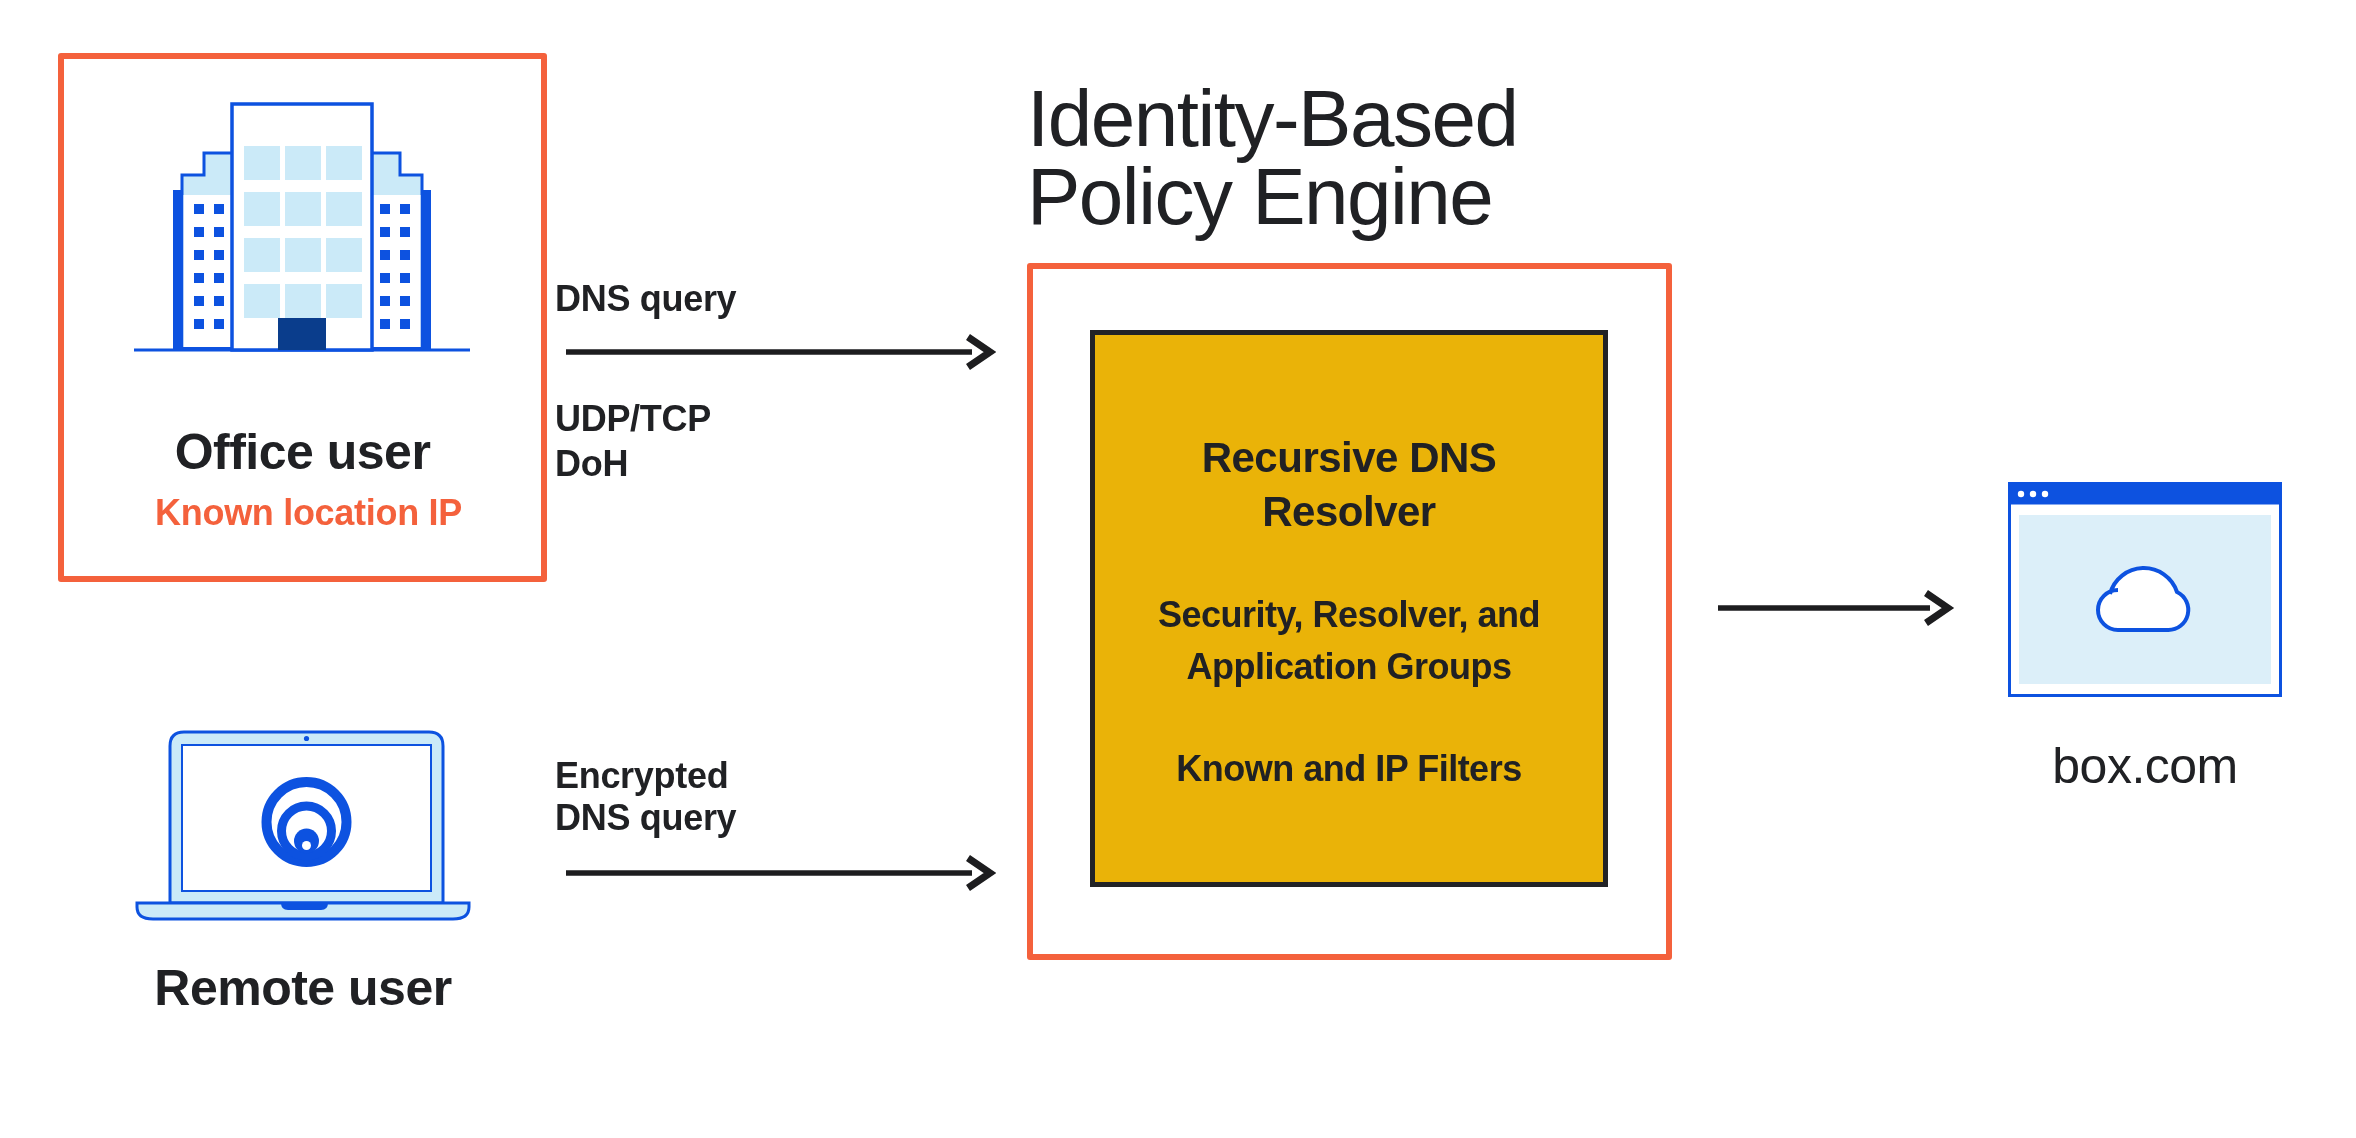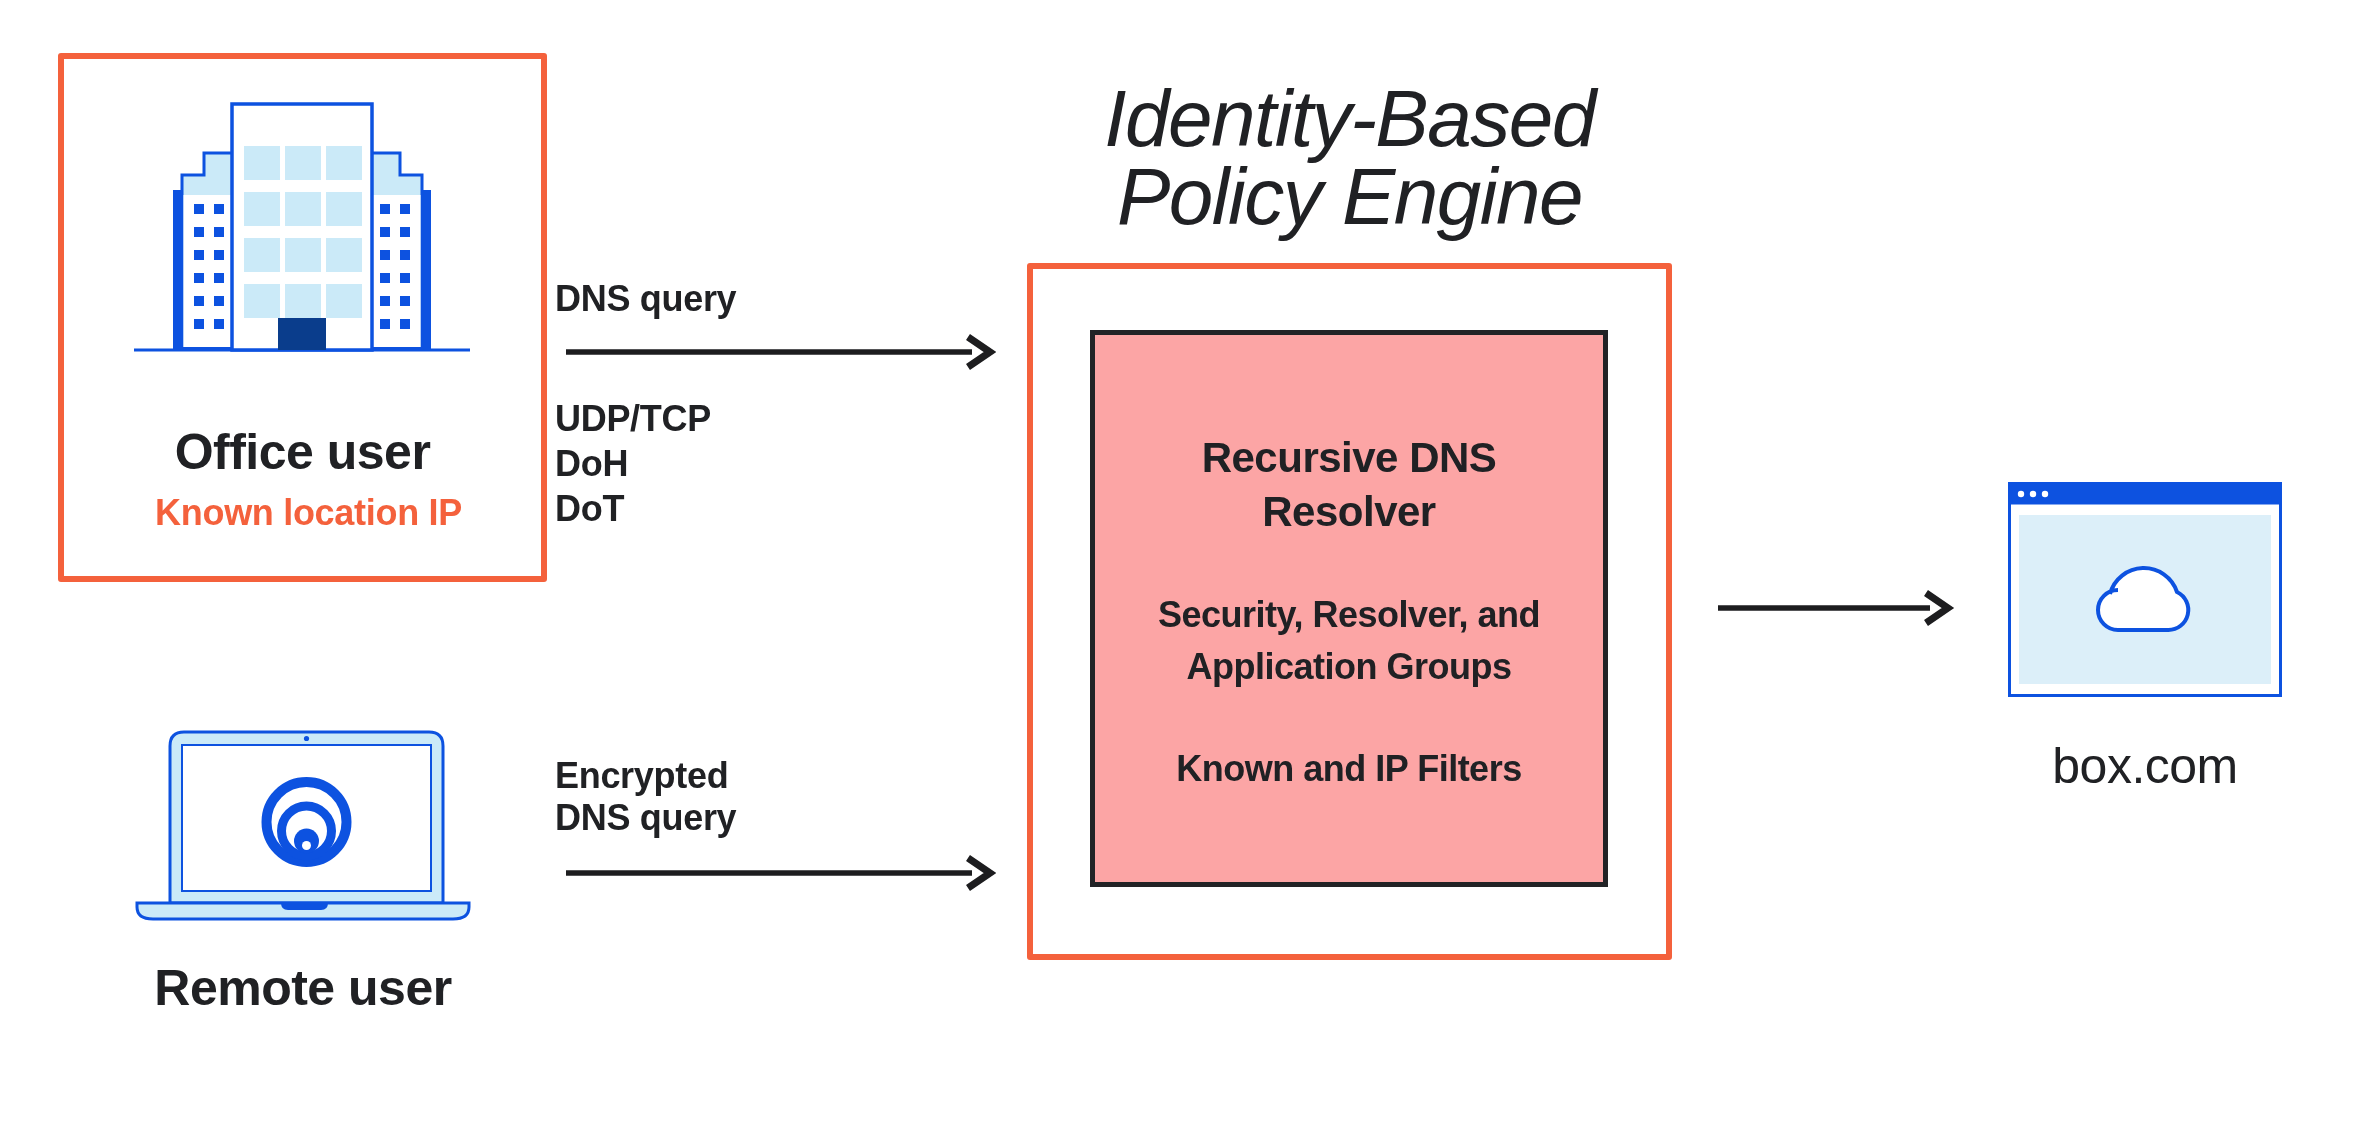--- a/index.html
+++ b/index.html
@@ -35,32 +35,31 @@
   .office-sublabel{left:58px;width:501px;top:492px;}
 
   .laptop{left:133px;top:728px;}
   .remote-label{left:90px;width:426px;top:962px;}
   .remote-sublabel{left:90px;width:426px;top:1032px;}
 
   
   .diagram-title{
     left:1027px;top:80px;width:645px;
     color:var(--ink);font-weight:400;font-size:80px;line-height:78px;letter-spacing:-1.5px;
-    text-align:center;
-    font-style:italic;
+    text-align:left;
   }
 
   
   .engine-outer{
     left:1027px;top:263px;width:645px;height:697px;
     border:6px solid var(--orange);border-radius:3px;background:#fff;
   }
   .engine-inner{
     position:absolute;left:57px;top:61px;width:518px;height:557px;
-    border:5px solid #222326;background:#fca5a5;
+    border:5px solid #222326;background:#eab308;
     display:flex;flex-direction:column;align-items:center;
     padding-top:96px;gap:50px;text-align:center;
   }
   .engine-title{
     color:var(--ink);font-weight:700;font-size:42px;line-height:54px;letter-spacing:-0.5px;
     max-width:430px;
   }
   .engine-item{
     color:var(--ink);font-weight:700;font-size:36px;line-height:52px;letter-spacing:-0.5px;
     max-width:440px;
@@ -158,21 +157,20 @@
   <div class="abs flow-label dns-label">DNS query</div>
 
   <svg class="abs arrow-top" width="432" height="44" viewBox="0 0 432 44">
     <line x1="2" y1="22" x2="408" y2="22" stroke="#1D1D1F" stroke-width="5.5"></line>
     <path d="M404 7 L426 22 L404 37" fill="none" stroke="#1D1D1F" stroke-width="7"></path>
   </svg>
 
   <div class="abs flow-label protocols">
     <span>UDP/TCP</span>
     <span>DoH</span>
-    <span>DoT</span>
   </div>
 
   <div class="abs flow-label enc-label">
     <span>Encrypted</span><br>
     <span>DNS query</span>
   </div>
 
   <svg class="abs arrow-bottom" width="432" height="44" viewBox="0 0 432 44">
     <line x1="2" y1="22" x2="408" y2="22" stroke="#1D1D1F" stroke-width="5.5"></line>
     <path d="M404 7 L426 22 L404 37" fill="none" stroke="#1D1D1F" stroke-width="7"></path>

